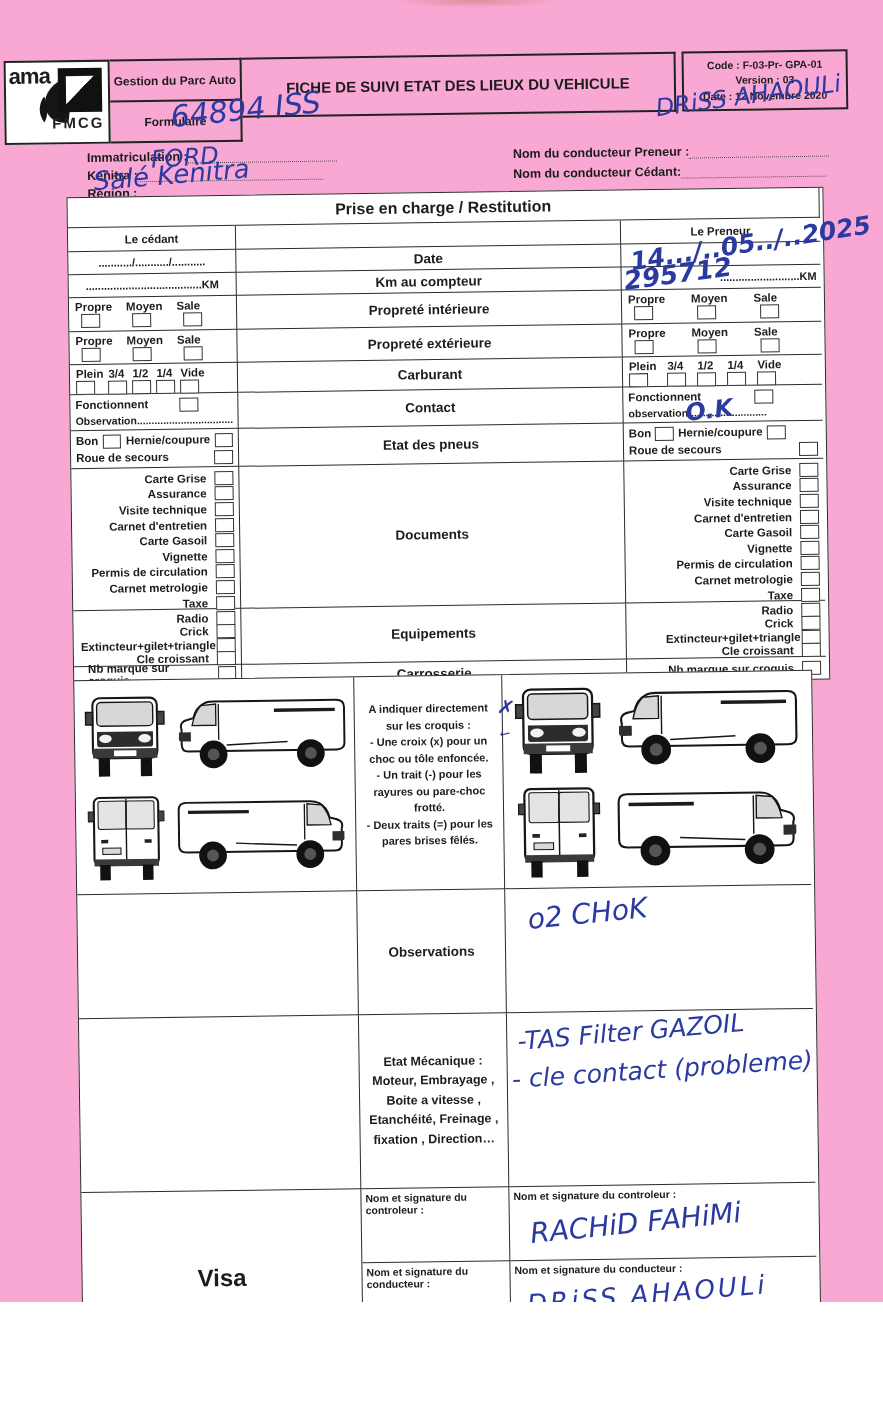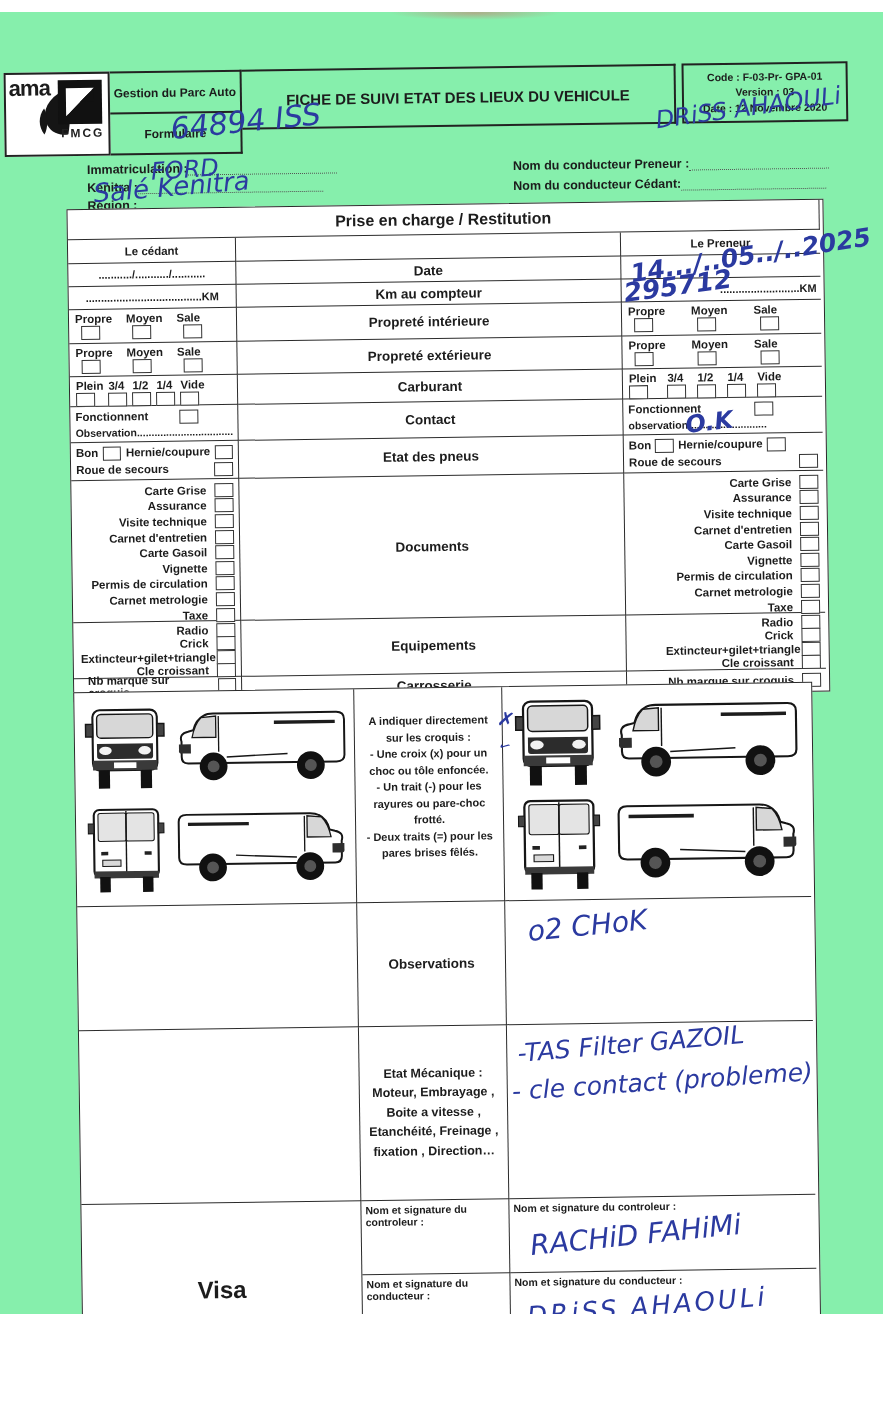--- a/index.html
+++ b/index.html
@@ -1,29 +1,29 @@
 <!DOCTYPE html>
 <html><head>
 <meta charset="utf-8">
 <style>
   html,body{margin:0;padding:0;background:#ffffff;}
-  .page{position:relative;width:883px;height:1302px;background:#86efac;overflow:hidden;
-        font-family:"Liberation Sans",sans-serif;color:#1c1c1c;margin-top:12px;}
+  .page{position:relative;width:883px;height:1302px;background:#f9a8d4;overflow:hidden;
+        font-family:"Liberation Sans",sans-serif;color:#1c1c1c;}
   .sheet{position:absolute;inset:0;transform:rotate(-0.8deg);transform-origin:440px 90px;}
   .smudge{position:absolute;left:390px;top:-6px;width:170px;height:14px;border-radius:50%;
           background:radial-gradient(closest-side,rgba(205,120,110,.55),rgba(205,120,110,0));}
   .b{font-weight:bold;}
   
   .hdr{position:absolute;left:4px;top:55px;display:flex;align-items:flex-start;}
   .logoBox{width:102px;height:80px;border:2px solid #222;background:#fff;position:relative;}
   .amaTxt{position:absolute;left:3px;top:1px;font-size:22px;font-weight:bold;letter-spacing:-1px;}
   .leaf{position:absolute;left:28px;top:14px;width:40px;height:52px;}
   .fmcgSq{position:absolute;right:6px;top:6px;width:44px;height:44px;background:#111;}
   .fmcgSq svg{position:absolute;left:6px;top:6px;}
-  .fmcgTxt{position:absolute;right:4px;top:52px;font-size:12px;font-weight:bold;letter-spacing:2px;color:#222;}
+  .fmcgTxt{position:absolute;right:4px;top:52px;font-size:15px;font-weight:bold;letter-spacing:2px;color:#222;}
   .gestBox{width:130px;height:80px;border:2px solid #222;border-left:none;display:flex;flex-direction:column;}
   .gestBox>div{flex:1;display:flex;align-items:center;justify-content:center;font-size:12px;font-weight:bold;}
   .gestBox>div:first-child{border-bottom:2px solid #222;}
   .titleBox{width:432px;height:56px;border:2px solid #222;border-left:none;display:flex;align-items:center;justify-content:center;
             font-size:15px;font-weight:bold;text-align:center;}
   .codeBox{width:162px;height:56px;border:2px solid #222;border-left:2px solid #222;margin-left:6px;
            display:flex;flex-direction:column;align-items:center;justify-content:center;font-size:10.5px;font-weight:bold;line-height:1.45;}
   
   .info{position:absolute;}
   .infoRow{display:flex;align-items:flex-end;margin-bottom:4px;}

